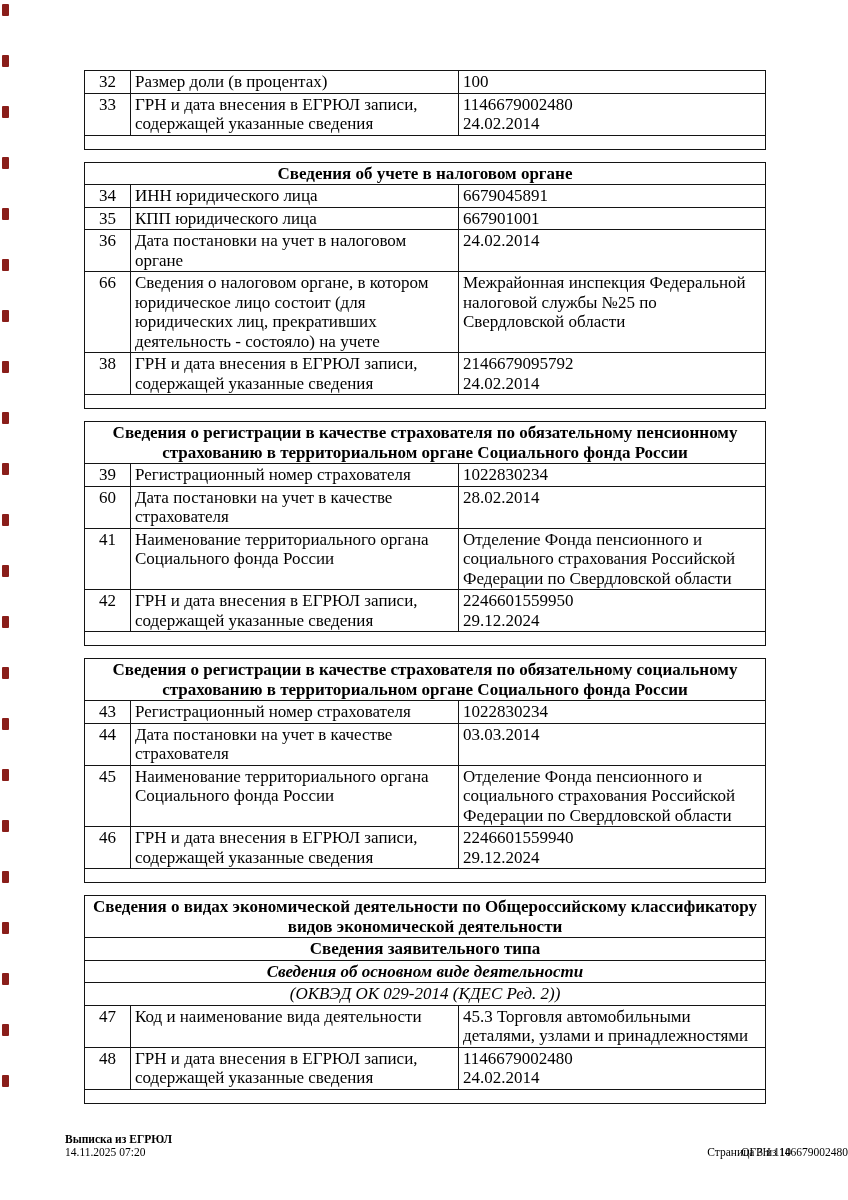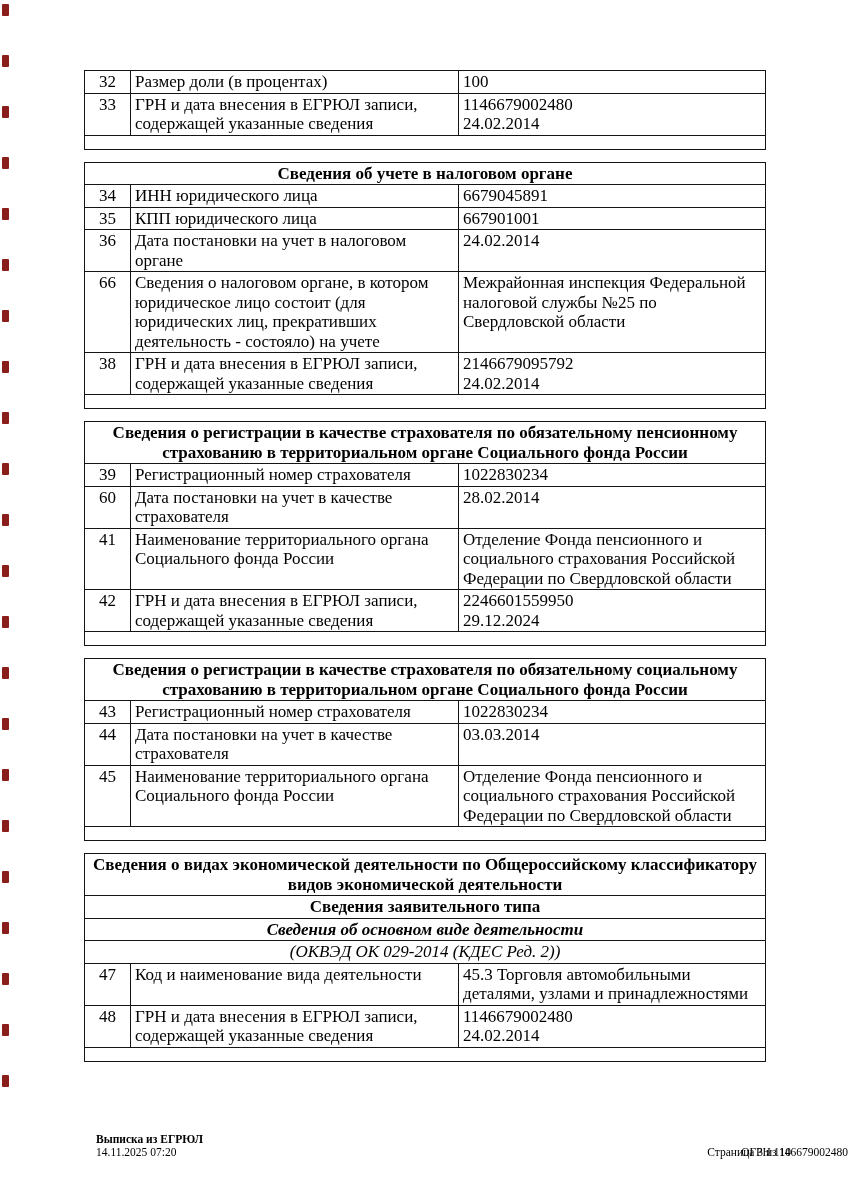--- a/index.html
+++ b/index.html
@@ -17,21 +17,21 @@
     vertical-align:top;padding:1px 4px;word-wrap:break-word;
   }
   td.num{text-align:center;padding:1px 2px;}
   td.val{white-space:pre-line;}
   td.hdr{text-align:center;font-weight:bold;padding:1px 6px;}
   td.hdr-italic{text-align:center;font-weight:bold;font-style:italic;padding:1px 18px;}
   td.hdr-plain-italic{text-align:center;font-weight:normal;font-style:italic;padding:1px 12px;}
   tr.spacer td{height:13px;padding:0;}
   .edge-mark{position:absolute;left:2px;width:7px;height:12px;border-radius:1px;}
   .footer{position:absolute;font-size:11.5px;line-height:12.5px;}
-  .footer-left{left:96px;top:1133px;}
+  .footer-left{left:65px;top:1133px;}
   .footer-left .line1{font-weight:bold;}
   .footer-center{left:20px;right:0;top:1146px;text-align:right;}
   .footer-right{right:57px;top:1146px;margin-left:17px;}
 </style>
 </head>
 <body>
 
 <div id="edge-marks">
     <div class="edge-mark" style="top: 4px; background: rgb(138, 30, 26);"></div>
     <div class="edge-mark" style="top: 55px; background: rgb(138, 30, 26);"></div>
@@ -180,20 +180,26 @@
     <tr>
       <td class="num">44</td>
       <td class="lbl">Дата постановки на учет в качестве страхователя</td>
       <td class="val">03.03.2014</td>
     </tr>
     <tr>
       <td class="num">45</td>
       <td class="lbl">Наименование территориального органа Социального фонда России</td>
       <td class="val">Отделение Фонда пенсионного и социального страхования Российской Федерации по Свердловской области</td>
     </tr>
+    <tr>
+      <td class="num">46</td>
+      <td class="lbl">ГРН и дата внесения в ЕГРЮЛ записи, содержащей указанные сведения</td>
+      <td class="val">2246601559940
+29.12.2024</td>
+    </tr>
     <tr class="spacer">
           <td colspan="3"></td>
         </tr>
   </tbody>
     </table>
 
   <table class="sect">
     <colgroup>
         <col class="c1">
         <col class="c2">

